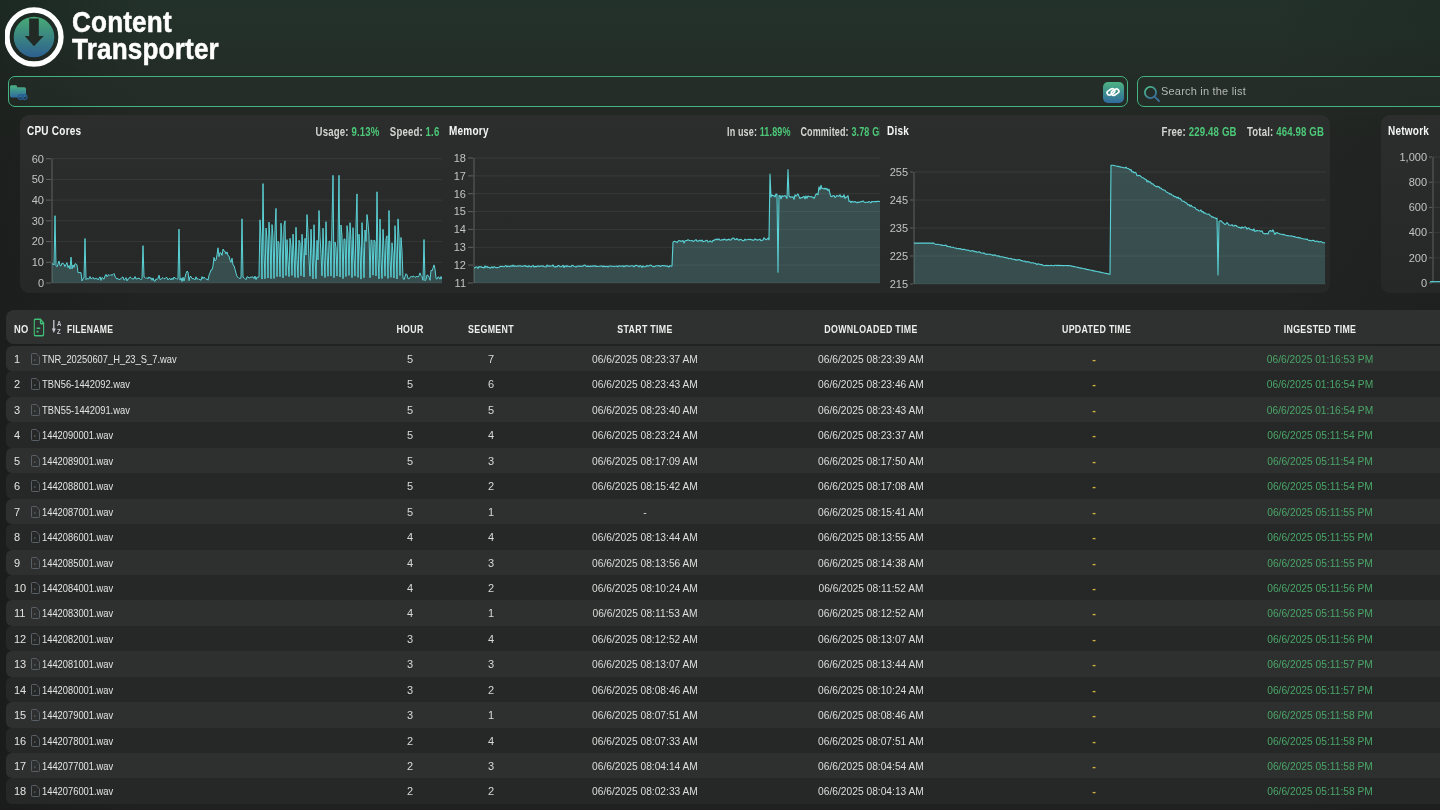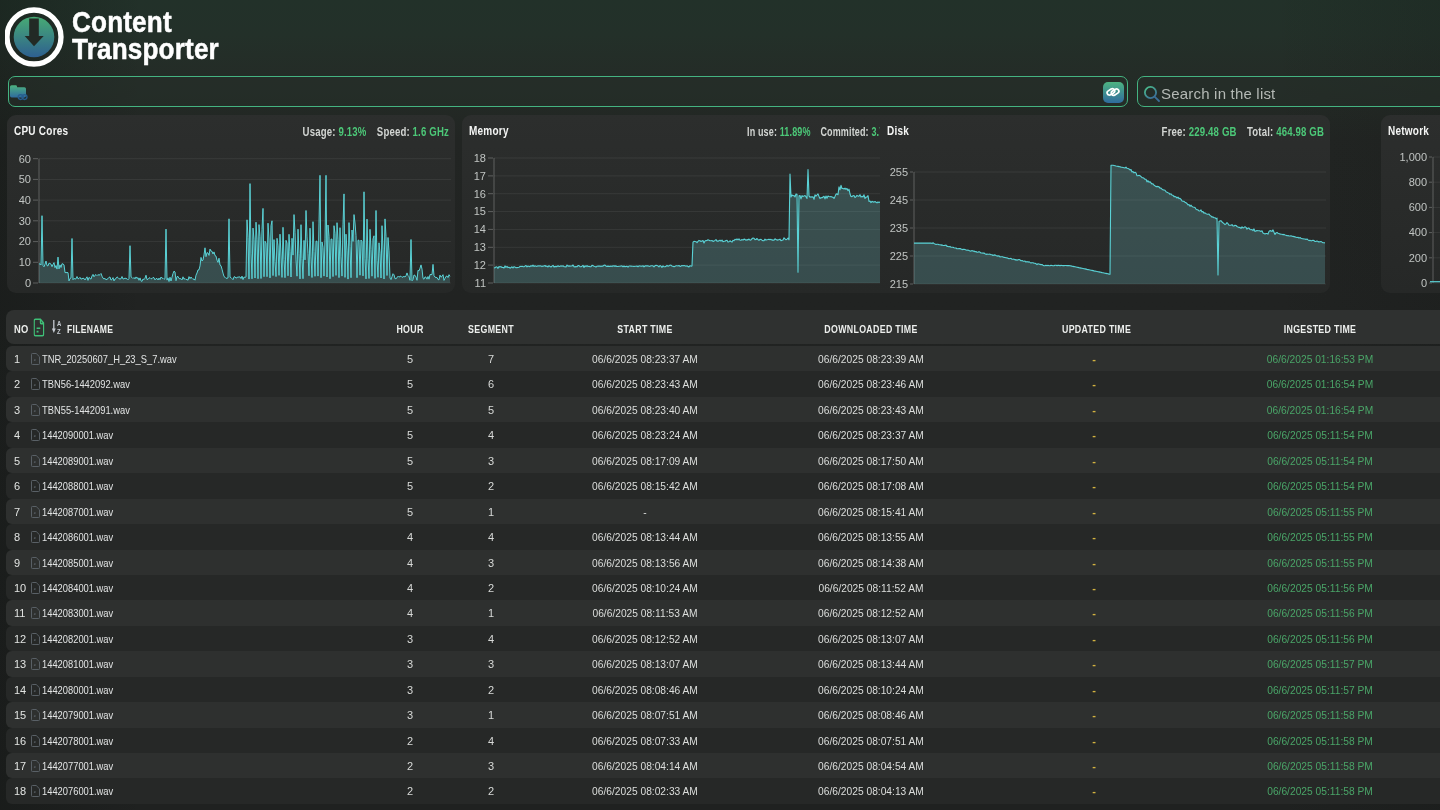--- a/index.html
+++ b/index.html
@@ -10,25 +10,25 @@
     linear-gradient(180deg, #223129 0px, #233029 35px, #242c27 75px, #232925 105px, #222523 140px, #212322 300px, #1f2120 810px);
   position:relative;
 }
 .logo { position:absolute; left:5px; top:7px; }
 .brand { position:absolute; left:72px; top:8px; color:#fff; font-weight:700; font-size:30px; line-height:27px; letter-spacing:0.2px; transform:scaleX(0.87); transform-origin:0 0; white-space:nowrap; -webkit-text-stroke:0.5px #fff; }
 .bar1 { position:absolute; left:8px; top:76px; width:1120px; height:31px; border:1.5px solid #44b381; border-radius:7px; background:rgba(39,47,42,0.55); }
 .bar1 svg { position:absolute; left:0px; top:6px; }
 .linkbtn { position:absolute; left:1103px; top:82px; width:20.5px; height:20.5px; border-radius:5px; background:linear-gradient(180deg,#4db381,#2f6b9e); }
 .linkbtn svg { position:absolute; left:3.2px; top:3.2px; }
 .search { position:absolute; left:1137px; top:76px; width:320px; height:31px; border:1.5px solid #44b381; border-radius:7px; background:rgba(39,47,42,0.55); }
-.search .ph { position:absolute; left:23px; top:8px; font-size:15px; color:#b4b9b5; letter-spacing:0.2px; }
+.search .ph { position:absolute; left:23px; top:8px; font-size:11px; color:#b4b9b5; letter-spacing:0.2px; }
 .search svg { position:absolute; left:5px; top:7.5px; }
 .panel { position:absolute; top:115px; height:178px; background:linear-gradient(180deg,#2c2e2d, #262827); border-radius:9px; }
-#p-cpu { left:7px; width:448px; }
-#p-mem { left:462px; width:450px; }
+#p-cpu { left:20px; width:448px; }
+#p-mem { left:442px; width:450px; }
 #p-dsk { left:880px; width:450px; }
 #p-net { left:1381px; width:450px; }
 .ptitle { position:absolute; left:7px; top:9px; color:#f4f5f4; font-weight:700; font-size:12.5px; letter-spacing:0.3px; transform:scaleX(0.8); transform-origin:0 50%; white-space:nowrap; }
 .pstats { position:absolute; right:6px; top:10px; font-size:12px; font-weight:700; color:#d2d5d2; letter-spacing:0.2px; transform:scaleX(0.8); transform-origin:100% 50%; white-space:nowrap; }
 .pstats b { color:#4cc878; font-weight:700; }
 .pstats .sep { display:inline-block; width:13px; }
 .axlab { font-size:11px; fill:#c0c4c2; font-family:"Liberation Sans",sans-serif; }
 .chart { position:absolute; left:0; top:0; }
 .thead { position:absolute; left:6px; top:310px; width:1440px; height:34px; background:#2f3130; border-radius:8px 0 0 8px; }
 .thead .c { font-weight:700; color:#edefed; font-size:11px; letter-spacing:0.4px; top:13px; transform:scaleX(0.8); }

